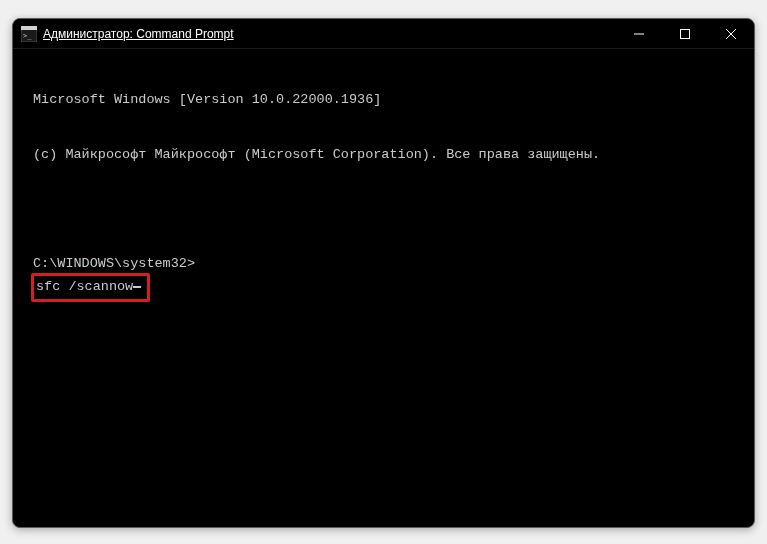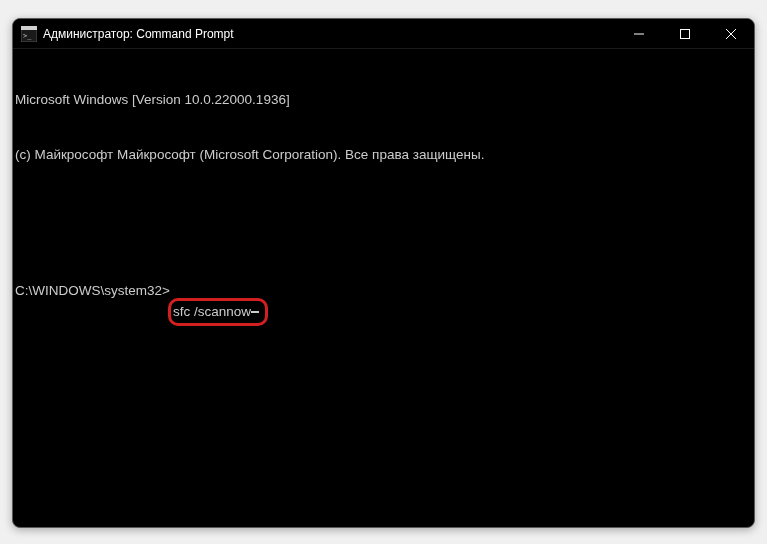--- a/index.html
+++ b/index.html
@@ -43,20 +43,21 @@
       justify-content: center;
     }
     .title-icon svg {
       width: 16px;
       height: 16px;
     }
     .title-text {
       color: #ffffff;
       font-size: 12px;
       flex: 1;
+      text-decoration: underline;
     }
     .window-controls {
       display: flex;
       height: 100%;
     }
     .win-btn {
       width: 46px;
       height: 30px;
       display: flex;
       align-items: center;
@@ -66,42 +67,42 @@
       cursor: pointer;
     }
     .win-btn svg {
       width: 10px;
       height: 10px;
       stroke: #ffffff;
       stroke-width: 1;
       fill: none;
     }
     .terminal {
-      padding: 6px 2px;
-      font-family: Liberation Sans, sans-serif;
+      padding: 6px 20px;
+      font-family: Liberation Mono, monospace;
       font-size: 13.5px;
       line-height: 1.35;
       color: #cccccc;
       white-space: pre;
     }
     .terminal-line {
       display: block;
     }
     .prompt-row {
       display: flex;
-      align-items: center;
+      align-items: flex-start;
+      flex-direction: column;
     }
     .highlight-box {
       display: inline-flex;
       align-items: center;
       border: 3px solid #d22020;
-      border-radius: 10px;
+      border-radius: 2px;
       padding: 2px 6px 2px 2px;
       margin-left: -2px;
-      margin-top: 43px;
     }
     .cursor {
       display: inline-block;
       width: 8px;
       height: 2px;
       background: #cccccc;
       vertical-align: bottom;
       margin-bottom: 1px;
     }
     .blank {

